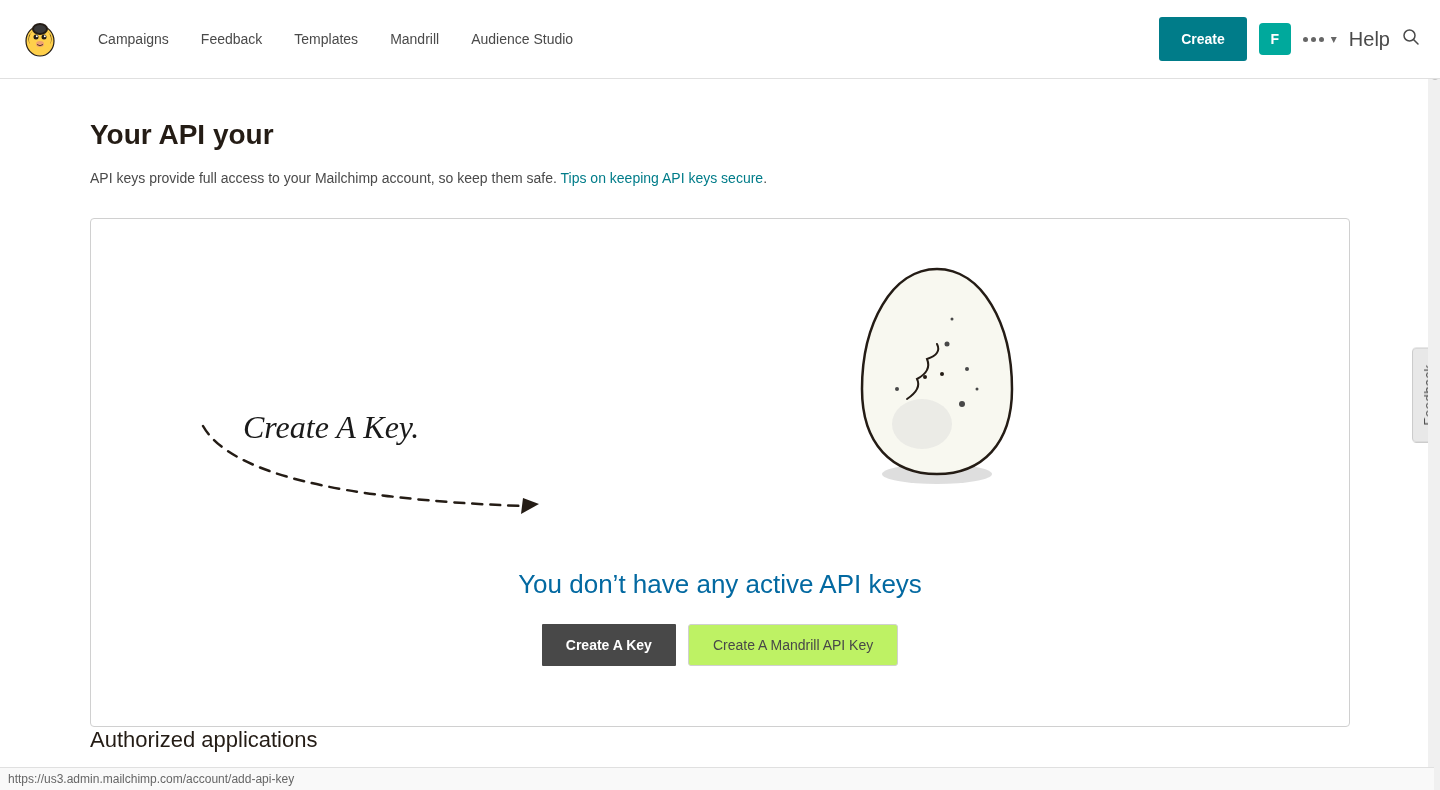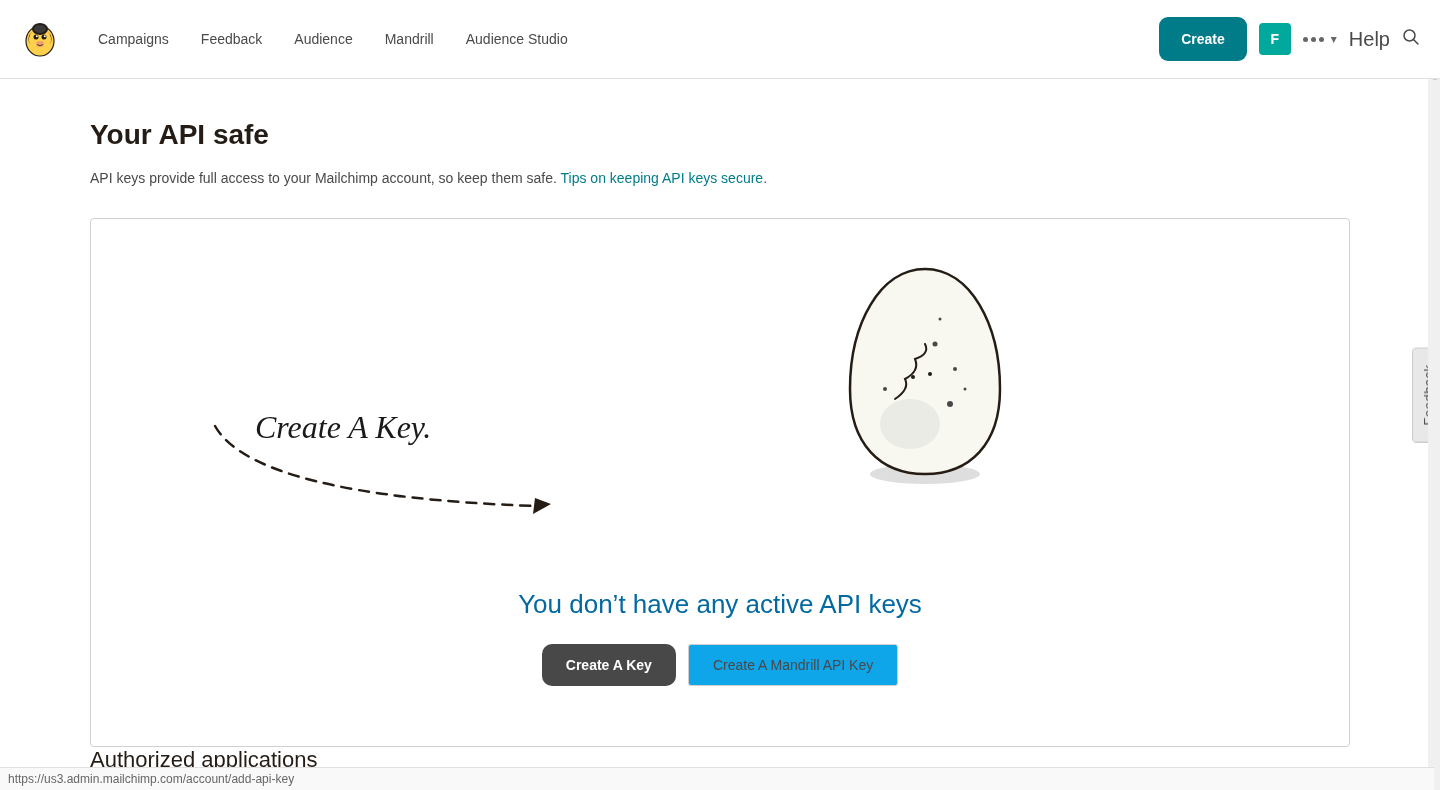--- a/index.html
+++ b/index.html
@@ -11,21 +11,21 @@
       padding: 0 20px; background: #fff; position: relative; z-index: 10;
     }
     .nav-logo { width: 40px; height: 40px; margin-right: 24px; flex-shrink: 0; }
     .nav-links { display: flex; gap: 4px; flex: 1; }
     .nav-link {
       padding: 8px 14px; font-size: 14px; color: #4a4a4a; text-decoration: none;
       border-radius: 3px; cursor: pointer; white-space: nowrap;
     }
     .nav-right { display: flex; align-items: center; gap: 12px; margin-left: auto; }
     .btn-create {
-      background: #007c89; color: #fff; border: none; border-radius: 9px;
+      background: #007c89; color: #fff; border: none; border-radius: 3px;
       padding: 14px 22px; font-size: 14px; font-weight: 600; cursor: pointer;
     }
     .nav-avatar {
       width: 32px; height: 32px; background: #00a99c; border-radius: 4px;
       display: flex; align-items: center; justify-content: center; color: #fff; font-size: 14px; font-weight: bold;
     }
     .nav-dots { display: flex; gap: 3px; align-items: center; }
     .nav-dot { width: 5px; height: 5px; background: #666; border-radius: 50%; }
     .nav-chevron { color: #666; font-size: 12px; margin-left: 4px; }
     .nav-help { color: #4a4a4a; font-size: 20px; }
@@ -35,24 +35,23 @@
     main { padding: 40px 90px 40px; max-width: 1440px; }
 
     h1 { font-size: 28px; font-weight: 700; margin-bottom: 16px; }
 
     .api-description { font-size: 14px; color: #4a4a4a; margin-bottom: 29px; line-height: 1.6; }
     .api-description a { color: #007c89; text-decoration: none; }
 
     
     .empty-card {
       border: 1px solid #d0d0d0; border-radius: 4px;
-      padding: 40px 44px 60px;
+      padding: 40px 32px 60px;
       display: flex; flex-direction: column; align-items: center;
       position: relative; min-height: 440px; overflow: hidden;
-      gap: 20px;
     }
 
     
     .illustration-area {
       position: relative; width: 100%; display: flex; justify-content: center; align-items: flex-end;
       margin-bottom: 30px; min-height: 280px;
     }
 
     
     .egg-container { position: absolute; top: 0; right: 280px; }
@@ -67,25 +66,25 @@
     
     .arrow-area { position: absolute; bottom: 0; left: 60px; }
 
     
     .empty-center { text-align: center; }
     .empty-title { font-size: 26px; font-weight: 500; margin-bottom: 24px; color: #0369a1; }
 
     .button-group { display: flex; gap: 12px; justify-content: center; }
 
     .btn-dark {
-      background: #484848; color: #fff; border: none; border-radius: 10px;
+      background: #484848; color: #fff; border: none; border-radius: 1px;
       padding: 12px 24px; font-size: 14px; font-weight: 600; cursor: pointer;
     }
     .btn-light {
-      background: #0ea5e9; color: #484848; border: 1px solid #d0d0d0; border-radius: 3px;
+      background: #bef264; color: #484848; border: 1px solid #d0d0d0; border-radius: 3px;
       padding: 12px 24px; font-size: 14px; font-weight: 500; cursor: pointer;
     }
 
     
     h2 { font-size: 22px; font-weight: 400; margin-bottom: 16px; }
 
     .auth-table-header {
       background: #f5f5f5; border: 1px solid #d0d0d0; border-bottom: none;
       padding: 12px 20px; font-size: 13px; color: #4a4a4a; font-weight: 600;
     }
@@ -132,21 +131,21 @@
       <ellipse cx="20" cy="25" rx="4" ry="3" fill="#f0a070"></ellipse>
       <path d="M17 25.5 Q20 28 23 25.5" stroke="#241c15" stroke-width="0.8" fill="none"></path>
       <ellipse cx="20" cy="10" rx="8" ry="6" fill="#241c15"></ellipse>
       <ellipse cx="20" cy="10" rx="6" ry="4" fill="#3a3a3a"></ellipse>
     </svg>
   </div>
 
   <div class="nav-links">
     <a class="nav-link">Campaigns</a>
     <a class="nav-link">Feedback</a>
-    <a class="nav-link">Audience</a>
+    <a class="nav-link">Templates</a>
     <a class="nav-link">Mandrill</a>
     <a class="nav-link">Audience Studio</a>
   </div>
 
   <div class="nav-right">
     <button class="btn-create">Create</button>
     <div class="nav-avatar">F</div>
     <div class="nav-dots">
       <div class="nav-dot"></div>
       <div class="nav-dot"></div>
@@ -157,21 +156,21 @@
     <span class="nav-search">
       <svg width="18" height="18" viewBox="0 0 18 18" fill="none">
         <circle cx="7.5" cy="7.5" r="5.5" stroke="#4a4a4a" stroke-width="1.5"></circle>
         <line x1="11.5" y1="11.5" x2="16" y2="16" stroke="#4a4a4a" stroke-width="1.5" stroke-linecap="round"></line>
       </svg>
     </span>
   </div>
 </nav>
 
 <main>
-  <h1>Your API safe</h1>
+  <h1>Your API your</h1>
 
   <p class="api-description">
     <span>API keys provide full access to your Mailchimp account, so keep them safe. </span><a href="#">Tips on keeping API keys secure</a><span>.</span>
   </p>
 
   <div class="empty-card">
     <div class="illustration-area">
 
       <div class="handwritten">Create A Key.</div>
 

